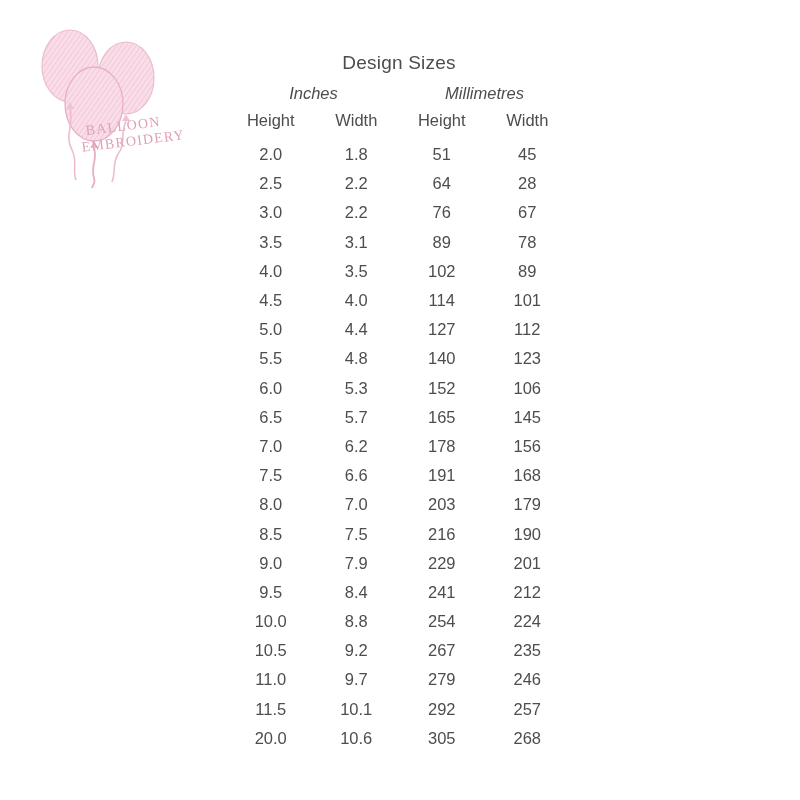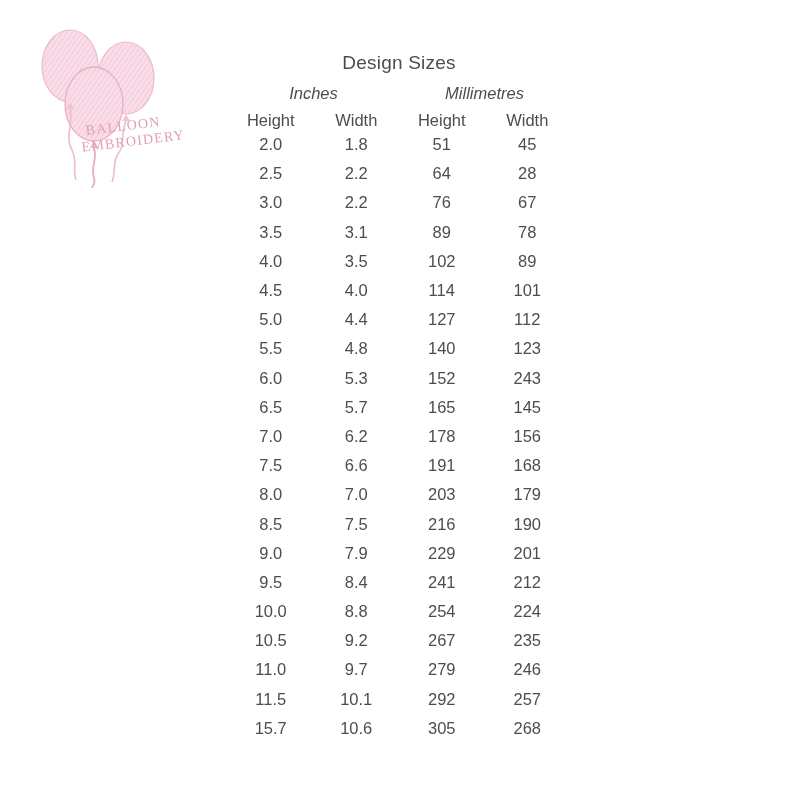--- a/index.html
+++ b/index.html
@@ -53,21 +53,21 @@
     font-style: italic;
   }
   .unit-cell {
     flex: 0 0 50%;
     text-align: center;
     font-size: 16.5px;
     color: #4d4d4d;
   }
   .head-row {
     display: flex;
-    margin-bottom: 0;
+    margin-bottom: 10px;
   }
   .head-cell {
     flex: 0 0 25%;
     text-align: center;
     font-size: 16.5px;
     color: #4d4d4d;
   }
   .data-row {
     display: flex;
     height: 29.2px;
@@ -182,21 +182,21 @@
         <div class="data-row">
           <div class="data-cell">5.5</div>
           <div class="data-cell">4.8</div>
           <div class="data-cell">140</div>
           <div class="data-cell">123</div>
         </div>
         <div class="data-row">
           <div class="data-cell">6.0</div>
           <div class="data-cell">5.3</div>
           <div class="data-cell">152</div>
-          <div class="data-cell">243</div>
+          <div class="data-cell">106</div>
         </div>
         <div class="data-row">
           <div class="data-cell">6.5</div>
           <div class="data-cell">5.7</div>
           <div class="data-cell">165</div>
           <div class="data-cell">145</div>
         </div>
         <div class="data-row">
           <div class="data-cell">7.0</div>
           <div class="data-cell">6.2</div>
@@ -251,20 +251,20 @@
           <div class="data-cell">279</div>
           <div class="data-cell">246</div>
         </div>
         <div class="data-row">
           <div class="data-cell">11.5</div>
           <div class="data-cell">10.1</div>
           <div class="data-cell">292</div>
           <div class="data-cell">257</div>
         </div>
         <div class="data-row">
-          <div class="data-cell">15.7</div>
+          <div class="data-cell">20.0</div>
           <div class="data-cell">10.6</div>
           <div class="data-cell">305</div>
           <div class="data-cell">268</div>
         </div>
       </div>
   </div>
 </div>
 
 </body></html>

